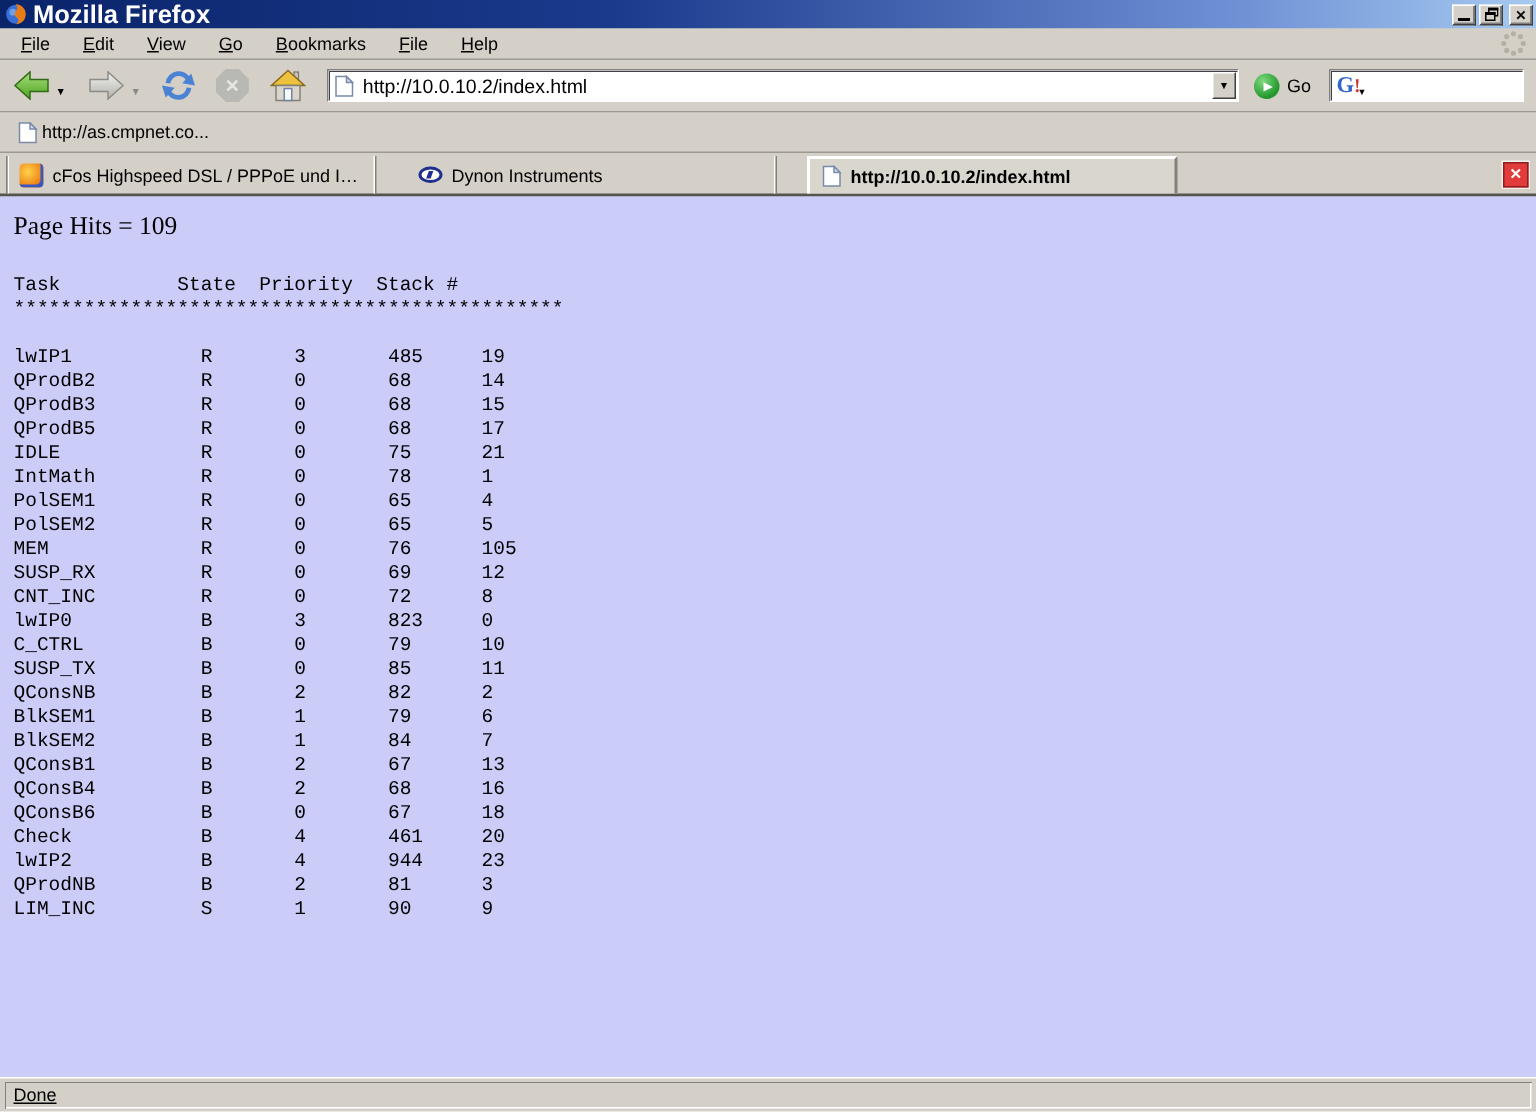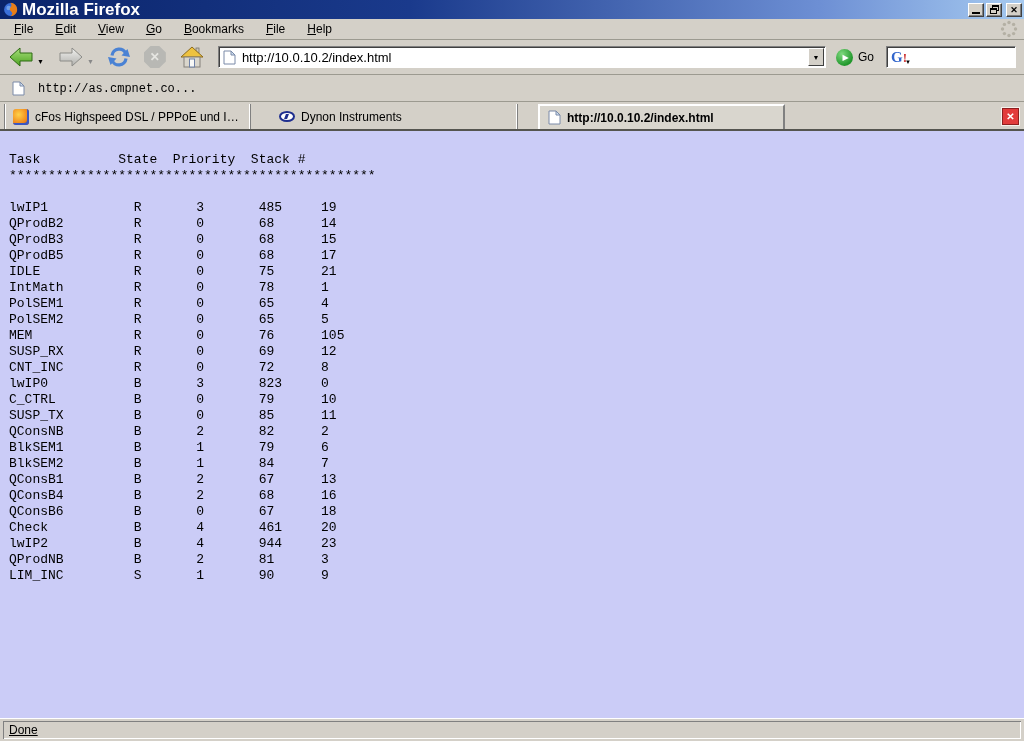--- a/index.html
+++ b/index.html
@@ -106,21 +106,21 @@
     flex: 1; border: none; outline: none; background: transparent;
     font-size: 12px; padding-left: 4px; min-width: 10px;
   }
 
   
   .bookmarksbar {
     height: 27px; flex: none; background: #d4d0c8;
     display: flex; align-items: center; padding-left: 8px;
     border-bottom: 1px solid #9c9a90;
   }
-  .bookmark-item { display: flex; align-items: flex-end; gap: 13px; padding: 2px 4px; cursor: default; font-family: Liberation Mono, monospace; }
+  .bookmark-item { display: flex; align-items: flex-start; gap: 3px; padding: 2px 4px; cursor: default; }
   .bookmark-label { font-size: 12px; color: #000; }
 
   
   .tabbar {
     height: 29px; flex: none; background: #d4d0c8;
     display: flex; align-items: stretch;
     border-bottom: 2px solid #555550;
     padding-top: 2px;
   }
   .tab {
@@ -328,20 +328,21 @@
       <path d="M1,1 h7 l4,4 v9 h-11 z" fill="#fff" stroke="#7a8aa8" stroke-width="1"></path>
       <path d="M8,1 v4 h4 z" fill="#cfe0f2" stroke="#7a8aa8" stroke-width="1"></path>
     </svg>
     <span class="tab-label">http://10.0.10.2/index.html</span>
   </span>
   <span class="tab-spacer"></span>
   <span class="tab-close">✕</span>
 </div>
 
 <div class="content">
+  <div class="page-hits">Page Hits = 109</div>
   <pre class="task-table">Task          State  Priority  Stack #
 ***********************************************
 
 lwIP1           R       3       485     19
 QProdB2         R       0       68      14
 QProdB3         R       0       68      15
 QProdB5         R       0       68      17
 IDLE            R       0       75      21
 IntMath         R       0       78      1
 PolSEM1         R       0       65      4

